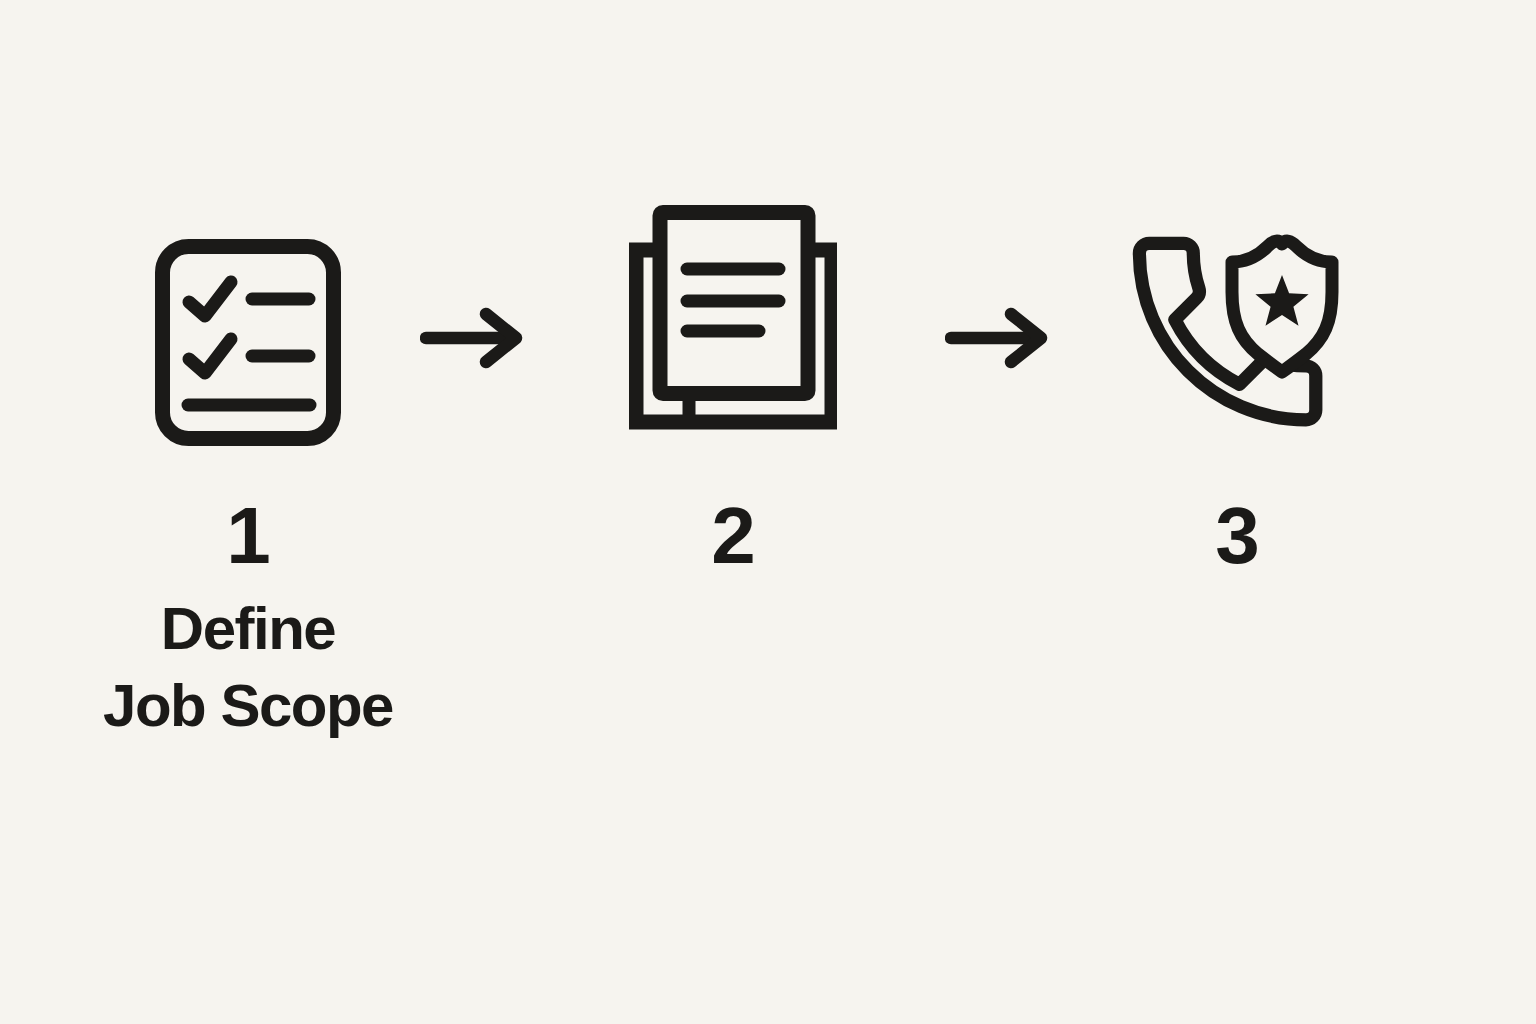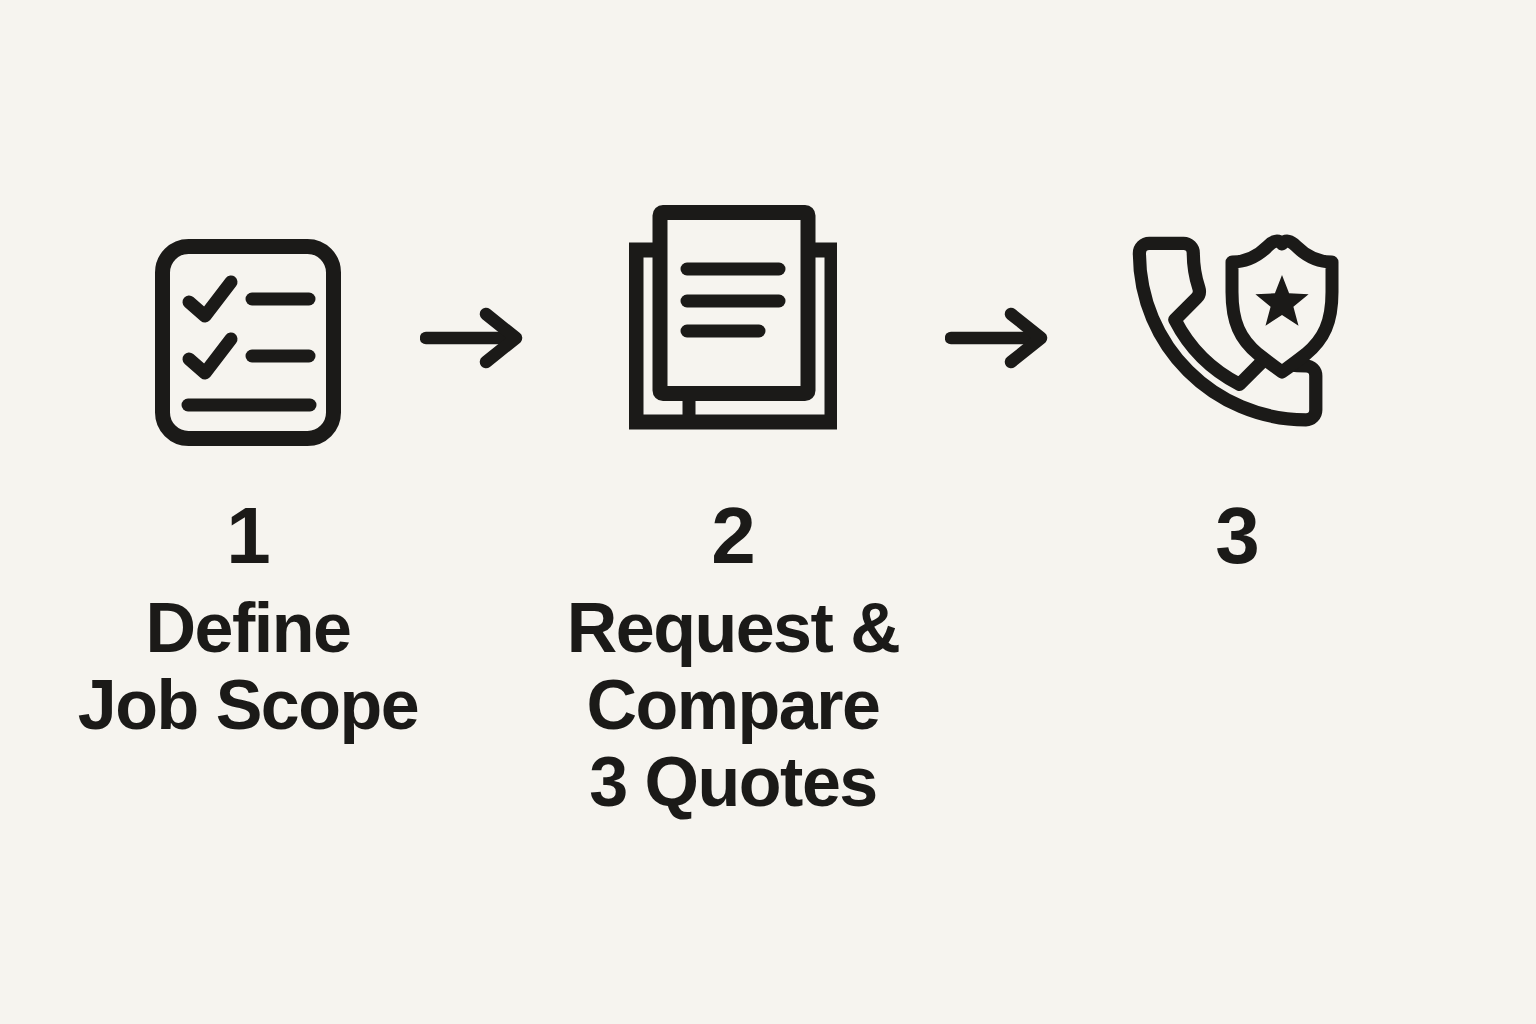--- a/index.html
+++ b/index.html
@@ -13,21 +13,21 @@
   }
   .step{position:absolute;top:0;height:1024px;width:460px;}
   .step-icon{position:absolute;left:50%;transform:translateX(-50%);}
   .step-number{
     position:absolute;top:496px;left:0;width:100%;
     text-align:center;font-size:80px;font-weight:700;line-height:1;
     letter-spacing:-1px;
   }
   .step-label{
     position:absolute;top:590px;left:0;width:100%;
-    text-align:center;font-size:70px;font-weight:700;line-height:77px;
+    text-align:center;font-size:60px;font-weight:700;line-height:77px;
     letter-spacing:-1.5px;white-space:pre-line;
   }
   .arrow{position:absolute;top:302px;width:110px;height:72px;}
   svg{display:block;}
 </style>
 </head>
 <body>
 
 <div id="canvas">
 
@@ -59,23 +59,20 @@
       <svg width="208" height="226" viewBox="0 0 208 226" fill="none" stroke="currentColor">
         <rect x="7" y="45" width="196" height="172" stroke-width="15"></rect>
         <line x1="60" y1="186" x2="60" y2="214" stroke-width="13"></line>
         <rect x="31" y="7.5" width="148" height="181" rx="3" stroke-width="15" fill="var(--bg,#f6f4ef)"></rect>
         <line x1="58" y1="64" x2="150" y2="64" stroke-width="13" stroke-linecap="round"></line>
         <line x1="58" y1="96" x2="150" y2="96" stroke-width="13" stroke-linecap="round"></line>
         <line x1="58" y1="126" x2="130" y2="126" stroke-width="13" stroke-linecap="round"></line>
       </svg>
     </span>
     <div class="step-number">2</div>
-    <div class="step-label">Request &amp;
-Compare
-3 Quotes</div>
   </div>
 
   <span class="arrow" style="left:945px;">
     <svg width="110" height="72" viewBox="0 0 110 72" fill="none" stroke="currentColor">
       <line x1="6" y1="36" x2="88" y2="36" stroke-width="12.5" stroke-linecap="round"></line>
       <path d="M66 12 L96 36 L66 60" stroke-width="12.5" stroke-linecap="round" stroke-linejoin="round"></path>
     </svg>
   </span>
 
   <div class="step" style="left:1007px;">

